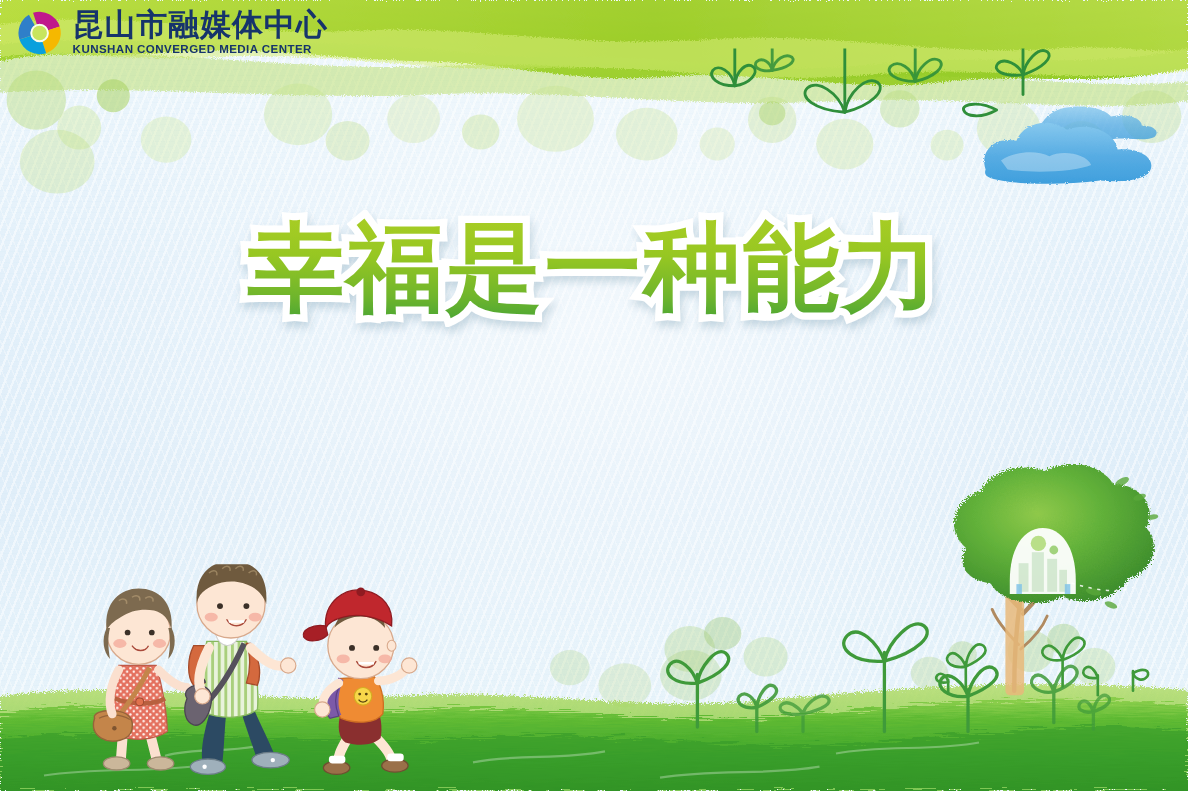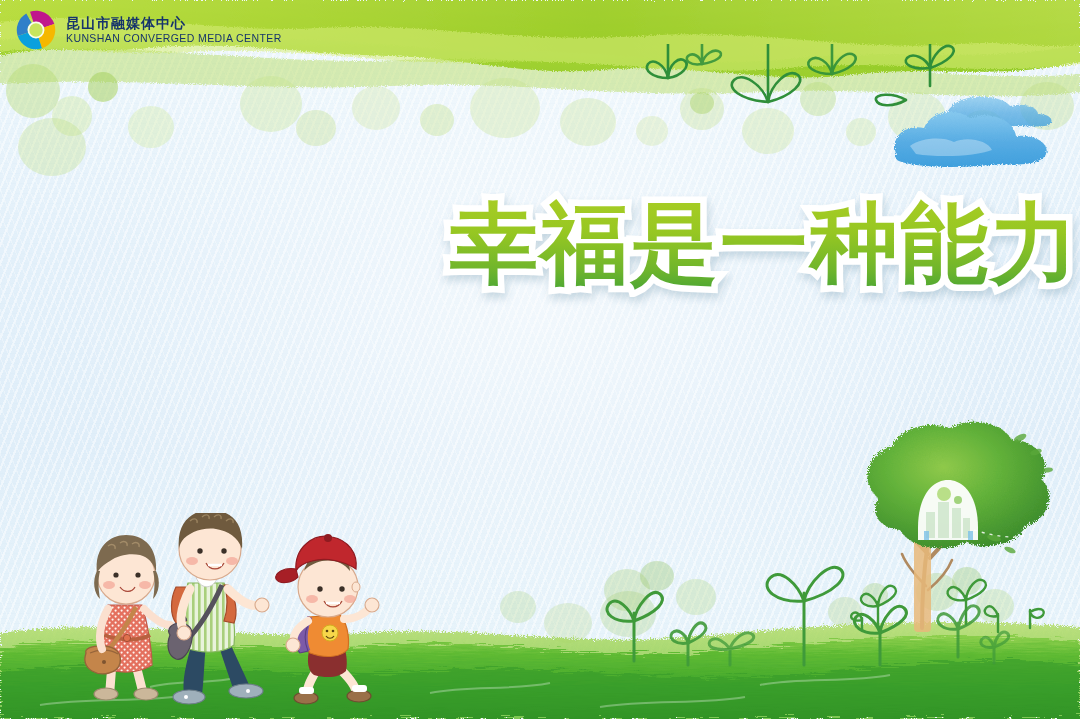--- a/index.html
+++ b/index.html
@@ -40,32 +40,32 @@
 
   
   #logo-bar {
     position:absolute; left:14px; top:8px;
     display:flex; align-items:center; gap:8px;
     z-index:40;
   }
   #logo-mark { width:44px; height:44px; flex:0 0 44px; }
   .logo-text { line-height:1; }
   .logo-cn {
-    font-size:14px; font-weight:bold; color:#16346b;
+    font-size:28px; font-weight:bold; color:#16346b;
     letter-spacing:1px; font-family:"DejaVu Sans","Liberation Sans",sans-serif;
     white-space:nowrap;
   }
   .logo-en {
-    font-size:10.5px; font-weight:normal; color:#16346b;
+    font-size:10.5px; font-weight:bold; color:#16346b;
     letter-spacing:.4px; margin-top:3px; white-space:nowrap;
     font-family:"Liberation Sans",sans-serif;
   }
 
   
-  #headline { position:absolute; left:0; top:196px; width:1080px; z-index:30; text-align:right; }
+  #headline { position:absolute; left:0; top:196px; width:1080px; z-index:30; text-align:center; }
   .hl-line { position:relative; line-height:1.08; white-space:nowrap; }
   .hl-1 { font-size:88px; }
   .hl-2 { font-size:88px; margin-top:12px; }
   .hl-stroke, .hl-fill {
     font-weight:bold;
     font-family:"DejaVu Sans","Liberation Sans",sans-serif;
     letter-spacing:2px;
   }
   .hl-stroke {
     color:#ffffff;

